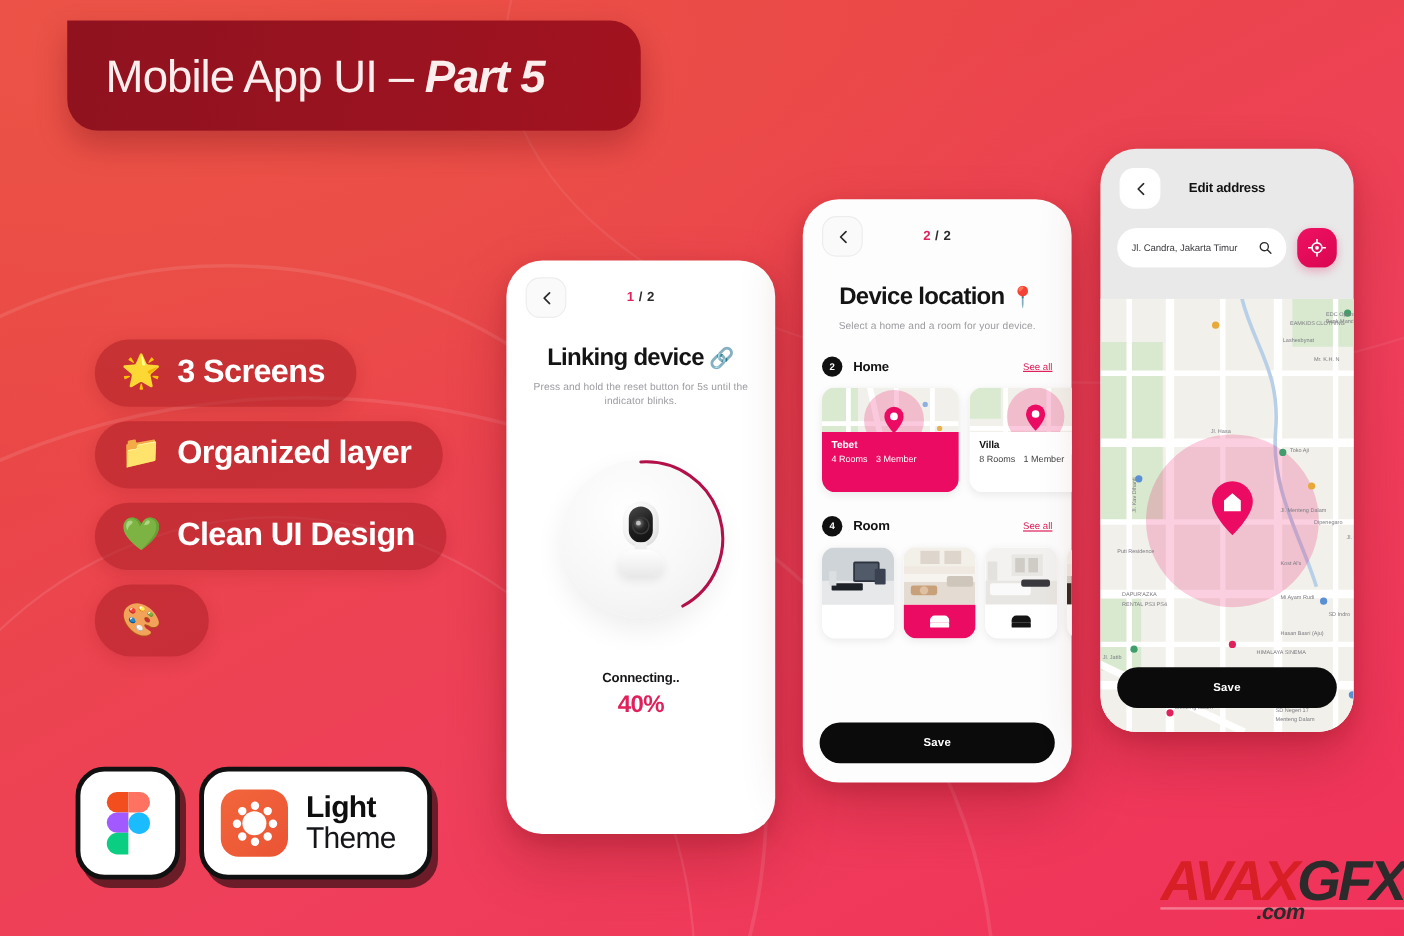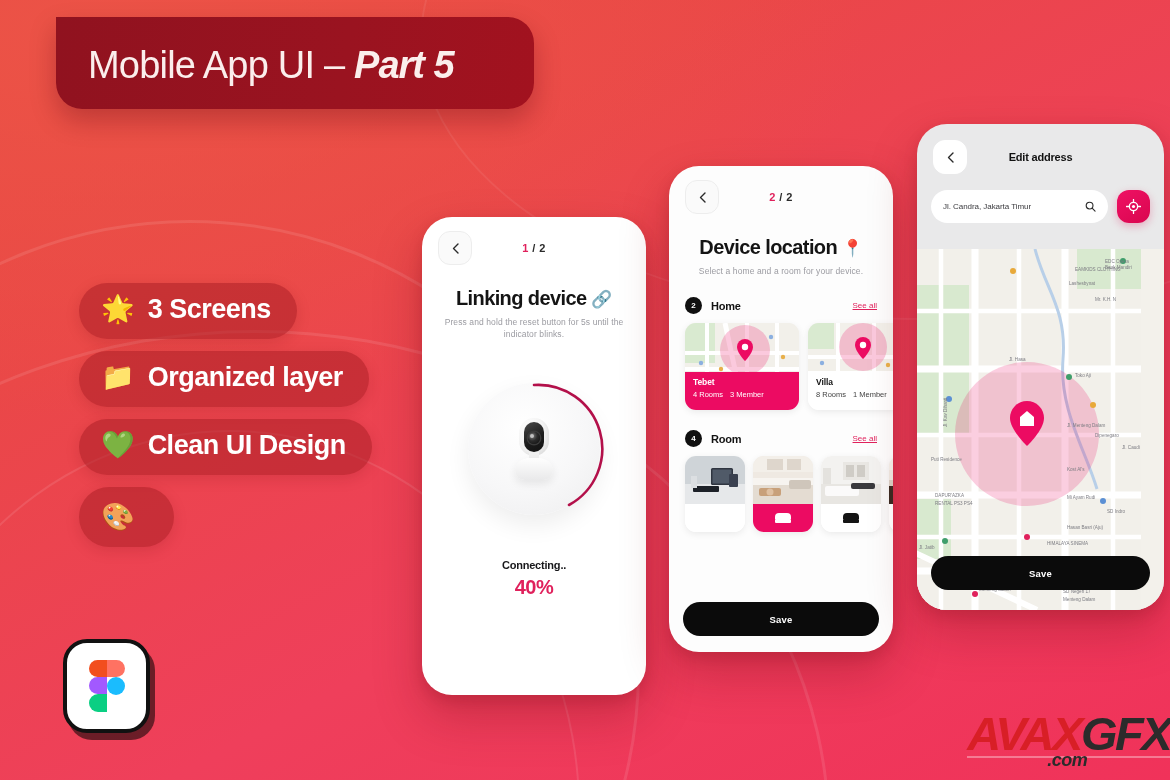--- a/index.html
+++ b/index.html
@@ -116,21 +116,21 @@
   
   .phone {
     position: absolute;
     background: #ffffff;
     border-radius: 30px;
     overflow: hidden;
     box-shadow: 0 22px 48px rgba(120,12,24,0.30), 0 6px 14px rgba(120,12,24,0.18);
   }
   #phone1 { left: 422px; top: 217px; width: 224px; height: 478px; }
   #phone2 { left: 669px; top: 166px; width: 224px; height: 486px; background:#fdfdfd; }
-  #phone3 { left: 917px; top: 124px; width: 247px; height: 486px; background:#e9e9ea; }
+  #phone3 { left: 917px; top: 124px; width: 211px; height: 486px; background:#e9e9ea; }
 
   .p-pad { padding: 14px 16px 0 16px; }
   .topbar { display:flex; align-items:center; position: relative; height: 34px; }
   .backbtn {
     width: 34px; height: 34px; border-radius: 12px;
     background: #fafafa; border: 1px solid #ededed;
     display:flex; align-items:center; justify-content:center;
     font-size: 14px; color: #2a2a2a; line-height:1;
   }
   .backbtn.solid { background:#ffffff; border-color:#ffffff; }
@@ -196,21 +196,21 @@
   
   .home-row { display:flex; gap: 9px; margin-top: 9px; }
   .home-card {
     width: 114px; height: 87px; border-radius: 11px; overflow:hidden;
     position: relative; flex: 0 0 auto;
     box-shadow: 0 2px 7px rgba(0,0,0,0.08);
   }
   .home-card.second { width: 96px; }
   .map-mini { position:absolute; left:0; right:0; top:0; height: 56px; overflow:hidden; background:#f1efe9; }
   .home-foot {
-    position:absolute; left:0; right:0; bottom:0; height: 38px;
+    position:absolute; left:0; right:0; bottom:0; height: 50px;
     padding: 5px 8px 0 8px;
   }
   .home-foot.sel { background:#ec0b62; }
   .home-foot.unsel { background:#ffffff; }
   .hf-name { font-size: 8.5px; font-weight: 700; letter-spacing:-0.1px; }
   .hf-meta { font-size: 7.5px; margin-top: 3px; display:flex; gap: 7px; }
   .home-foot.sel .hf-name, .home-foot.sel .hf-meta { color:#ffffff; }
   .home-foot.unsel .hf-name { color:#131313; }
   .home-foot.unsel .hf-meta { color:#444; }
 
@@ -304,20 +304,37 @@
   </div>
 
   <div class="badges">
     <div class="badge badge-figma">
       <div class="figma-logo">
         <i class="f-or"></i>
           <i class="f-pk"></i>
           <i class="f-pu"></i>
           <i class="f-bl"></i>
           <i class="f-gr"></i>
+      </div>
+    </div>
+    <div class="badge badge-light">
+      <div class="sun-icon">
+        <div class="sun-core"></div>
+        <div class="sun-ray" style="transform:translate(0,-15px)"></div>
+        <div class="sun-ray" style="transform:translate(10.6px,-10.6px)"></div>
+        <div class="sun-ray" style="transform:translate(15px,0)"></div>
+        <div class="sun-ray" style="transform:translate(10.6px,10.6px)"></div>
+        <div class="sun-ray" style="transform:translate(0,15px)"></div>
+        <div class="sun-ray" style="transform:translate(-10.6px,10.6px)"></div>
+        <div class="sun-ray" style="transform:translate(-15px,0)"></div>
+        <div class="sun-ray" style="transform:translate(-10.6px,-10.6px)"></div>
+      </div>
+      <div class="light-text">
+        <div class="l1">Light</div>
+        <div class="l2">Theme</div>
       </div>
     </div>
   </div>
 
   <div class="phone" id="phone1">
     <div class="p-pad">
       <div class="topbar">
         <div class="backbtn">
           <svg width="7" height="11" viewBox="0 0 7 11">
               <path d="M6 1 L1.5 5.5 L6 10" stroke="#2a2a2a" stroke-width="1.4" fill="none" stroke-linecap="round" stroke-linejoin="round"></path>

